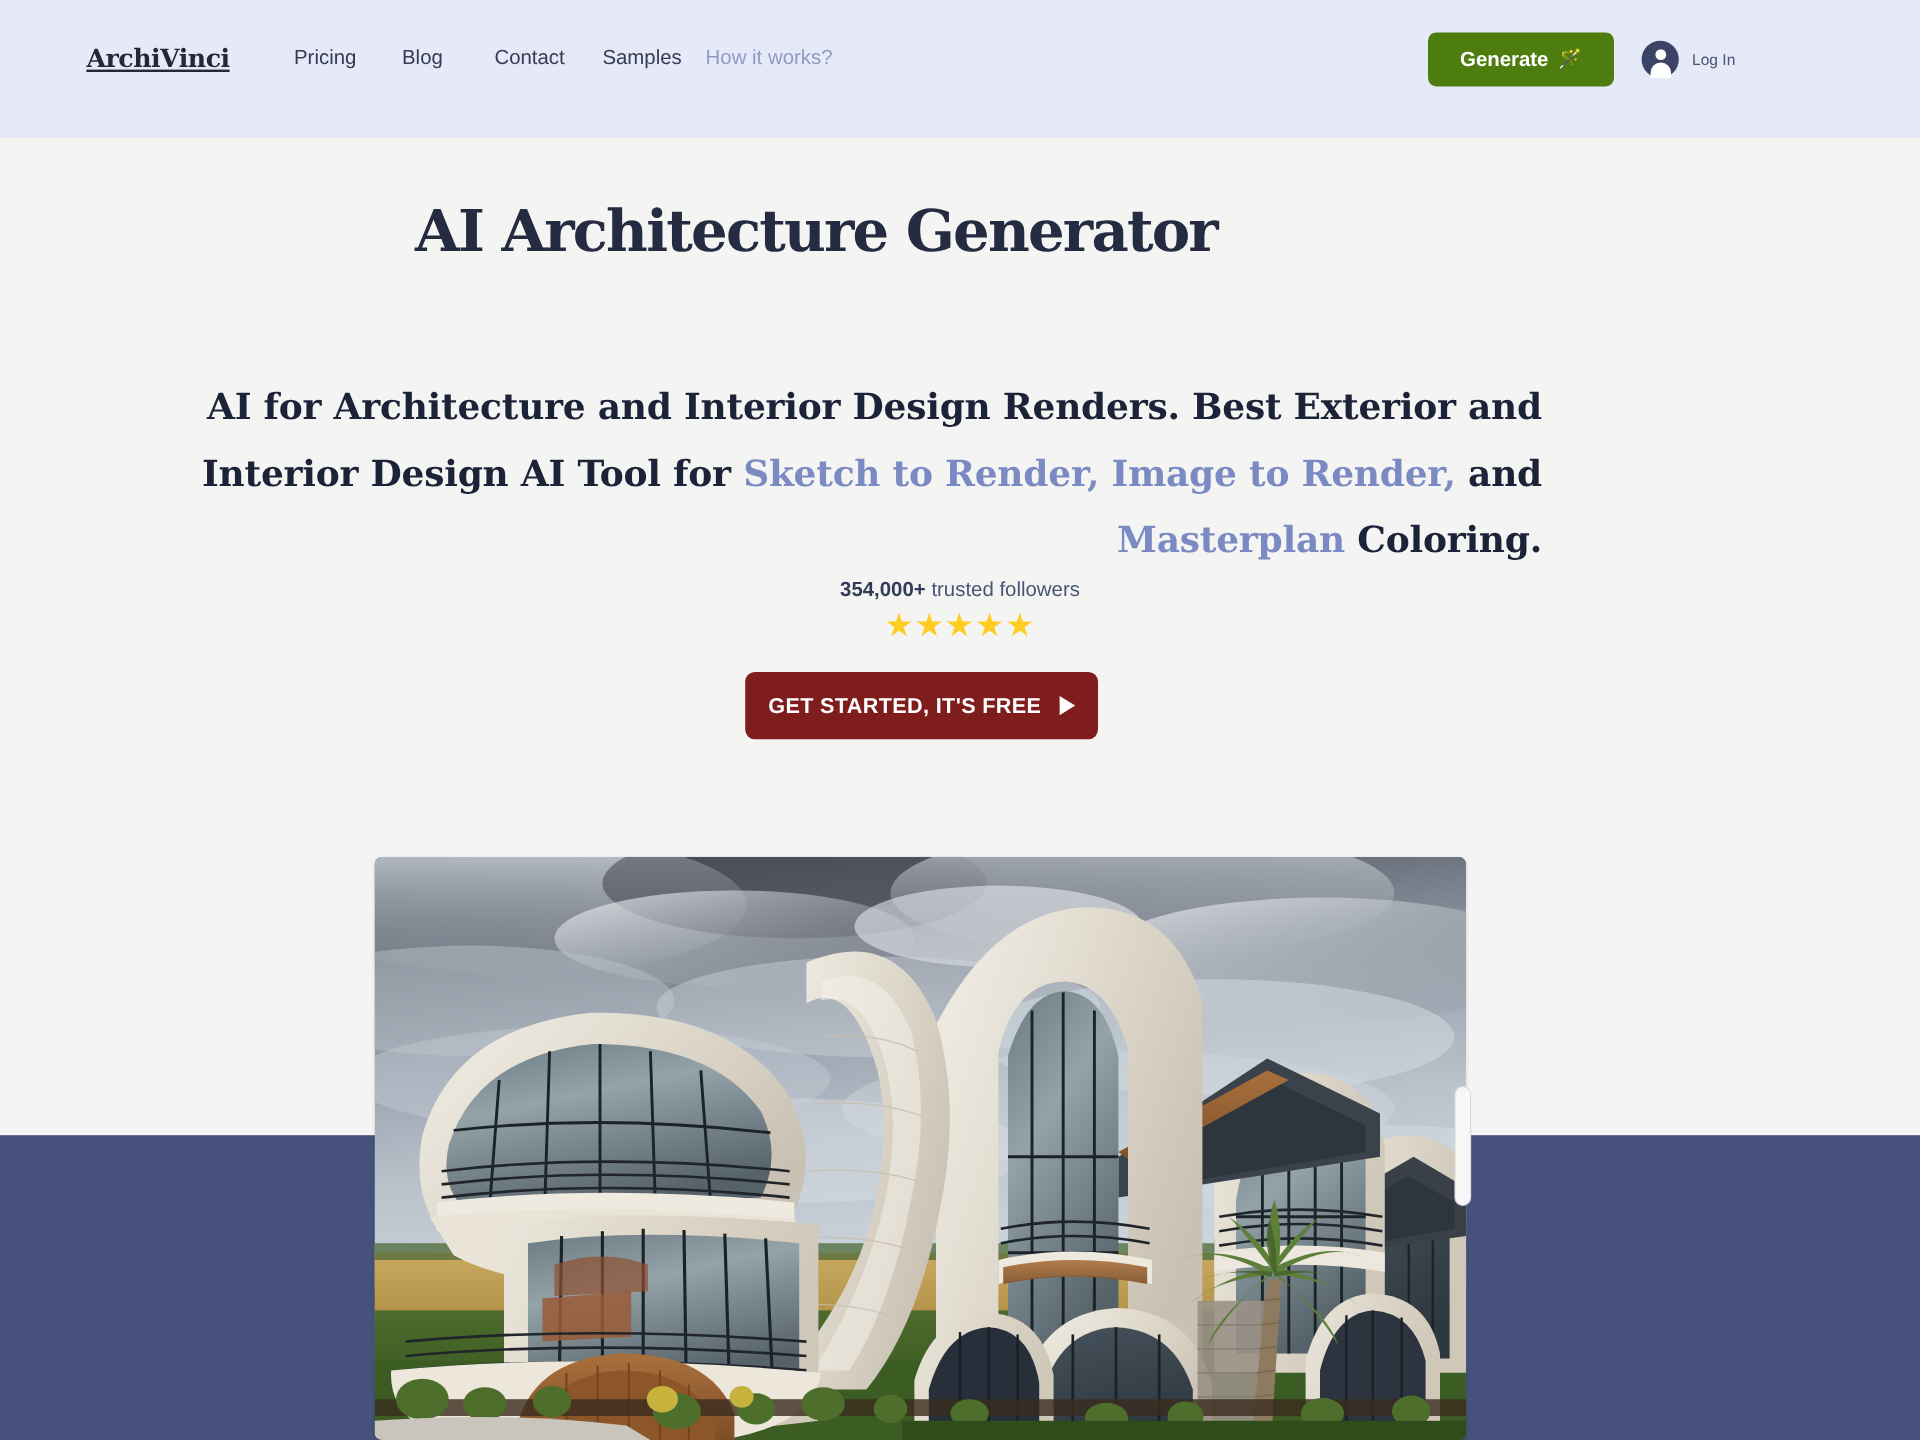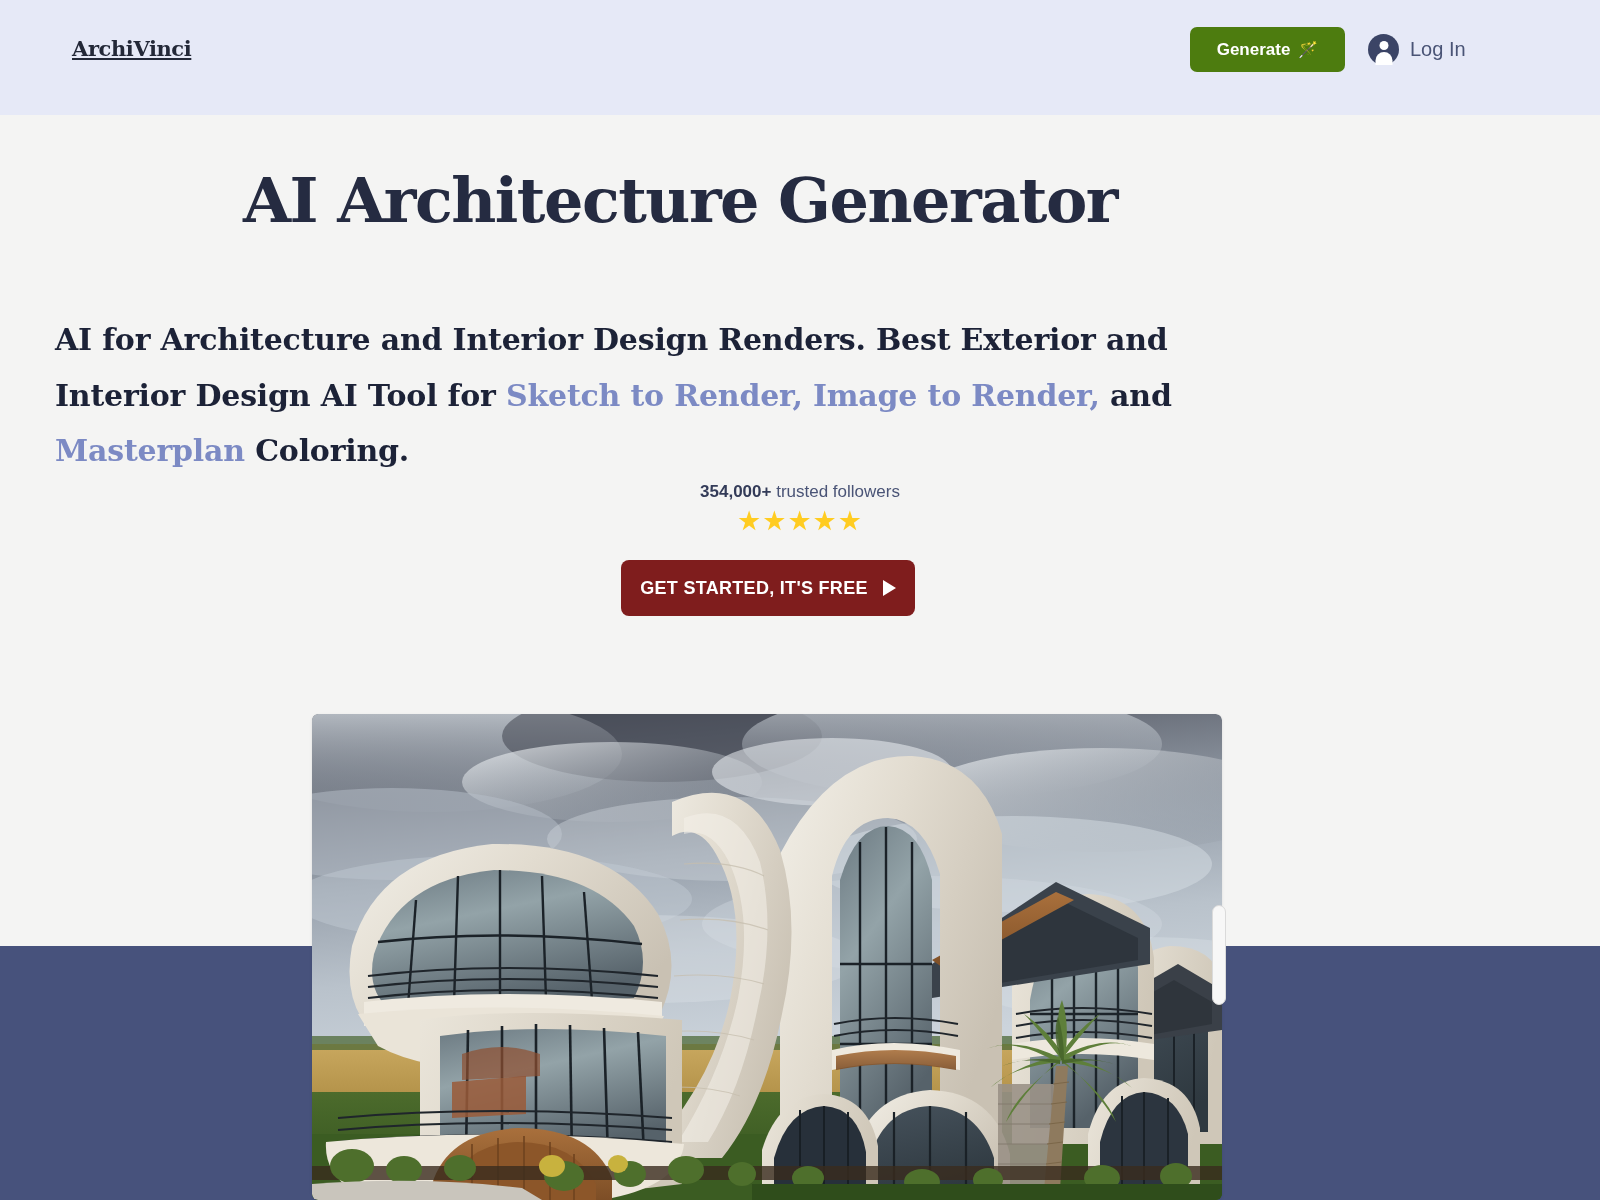--- a/index.html
+++ b/index.html
@@ -70,36 +70,36 @@
   #avatar-icon::before{
     content:""; position:absolute;
     left:50%; top:7px; transform:translateX(-50%);
     width:9px; height:9px; border-radius:50%; background:#fff;
   }
   #avatar-icon::after{
     content:""; position:absolute;
     left:50%; top:18px; transform:translateX(-50%);
     width:17px; height:13px; border-radius:9px 9px 0 0; background:#fff;
   }
-  #login-label{ font-size:20px; color:#4A5476; }
+  #login-label{ font-size:13px; color:#4A5476; }
 
   
   #hero-title{
     position:absolute; top:168px; left:0; width:1360px;
     text-align:center;
     font-family:"DejaVu Serif", serif;
     font-weight:bold;
-    font-size:62px;
+    font-size:48px;
     letter-spacing:-1.5px;
     color:#252B41;
     line-height:1.05;
   }
   #hero-subtitle{
     position:absolute; top:312px; left:0; width:1340px;
-    text-align:left;
+    text-align:right;
     font-family:"DejaVu Serif", serif;
     font-weight:bold;
     font-size:30px;
     line-height:1.85;
     color:#1C2237;
     letter-spacing:-0.2px;
     padding:0 55px;
   }
   .accent-link{ color:#7C8AC4; }
 
@@ -166,20 +166,27 @@
     z-index:6;
   }
 </style>
 </head>
 <body>
 
 <header id="site-header">
 
   <a id="brand" href="#">ArchiVinci</a>
 
+  <nav id="main-nav">
+    <a class="nav-link" id="nav-pricing" href="#">Pricing</a>
+    <a class="nav-link" id="nav-blog" href="#">Blog</a>
+    <a class="nav-link" id="nav-contact" href="#">Contact</a>
+    <a class="nav-link" id="nav-samples" href="#">Samples</a>
+    <a class="nav-link muted" id="nav-how" href="#">How it works?</a>
+  </nav>
 
   <button id="generate-button">
     <span>Generate</span>
     <span class="wand">🪄</span>
   </button>
 
   <div id="login-group">
     <span id="avatar-icon"></span>
     <span id="login-label">Log In</span>
   </div>

